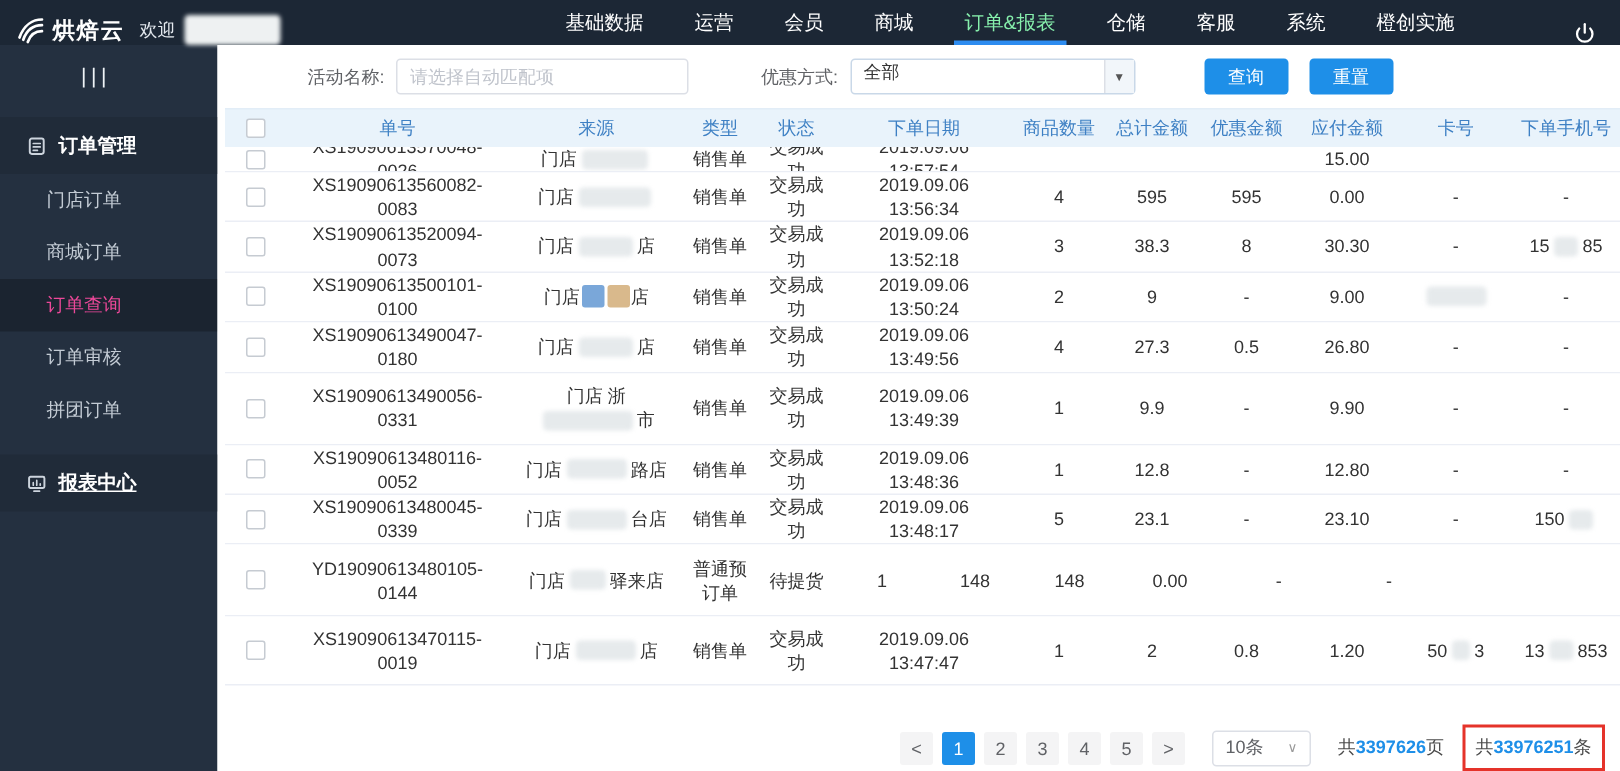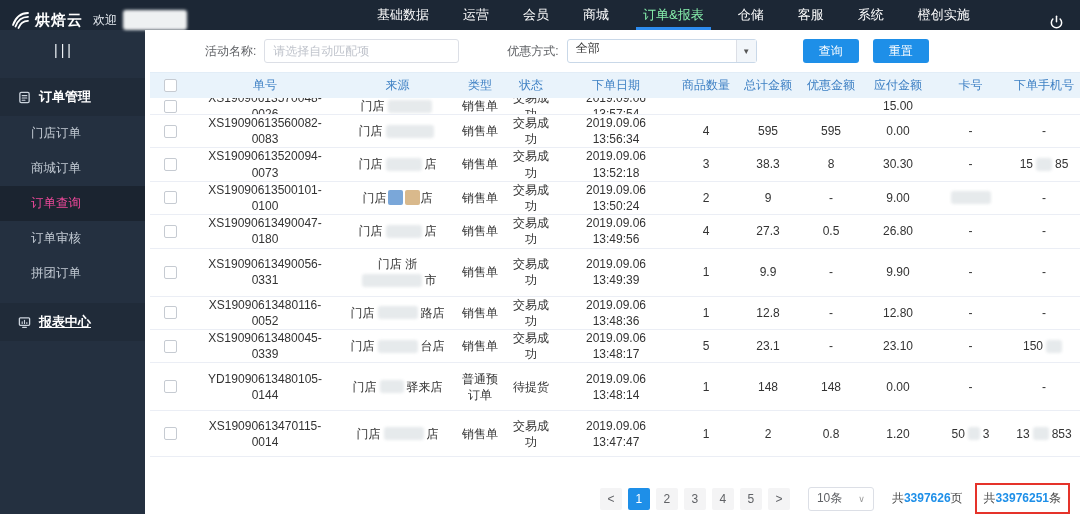--- a/index.html
+++ b/index.html
@@ -483,23 +483,20 @@
                 <span>门店</span>
                 <span class="redact" style="width: 24px;"></span>
                 <span>驿来店</span>
               </div>
               <div class="td c-type">
                 <span>普通预订单</span>
               </div>
               <div class="td c-status">
                 <span>待提货</span>
               </div>
-              <div class="td c-date">
-                <span>2019.09.06 13:48:14</span>
-              </div>
               <div class="td c-qty">
                 <span>1</span>
               </div>
               <div class="td c-total">
                 <span>148</span>
               </div>
               <div class="td c-disc">
                 <span>148</span>
               </div>
               <div class="td c-pay">
@@ -510,21 +507,21 @@
               </div>
               <div class="td c-phone">
                 <span>-</span>
               </div>
             </div>
             <div class="tr r-last">
               <div class="td c-check">
                 <div class="checkbox"></div>
               </div>
               <div class="td c-no">
-                <span>XS19090613470115-0014</span>
+                <span>XS19090613470115-0019</span>
               </div>
               <div class="td c-src">
                 <span>门店</span>
                 <span class="redact" style="width: 40px;"></span>
                 <span>店</span>
               </div>
               <div class="td c-type">
                 <span>销售单</span>
               </div>
               <div class="td c-status">

